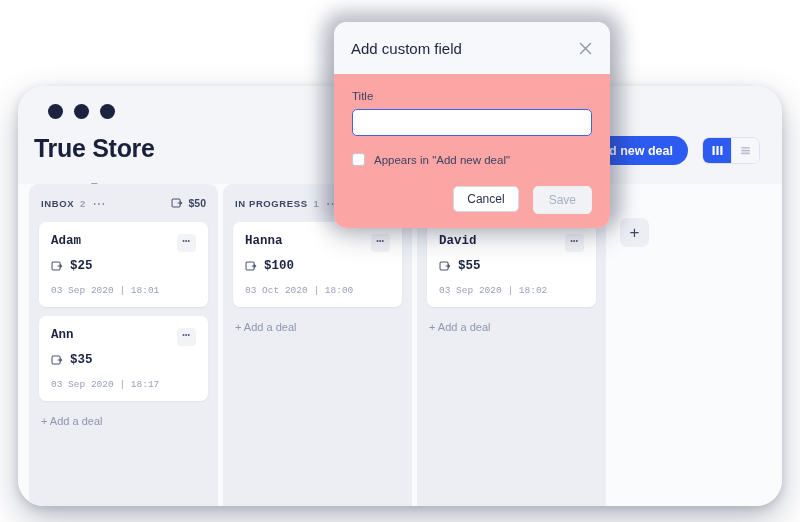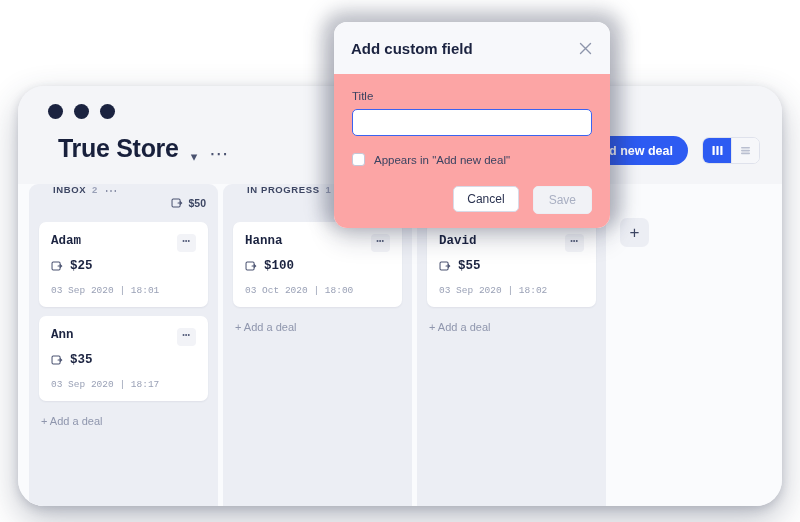--- a/index.html
+++ b/index.html
@@ -47,25 +47,26 @@
     gap: 11px;
   }
   .dot {
     width: 15px; height: 15px;
     border-radius: 50%;
     background: #1b2340;
   }
 
   .brandrow {
     position: absolute;
-    left: 40px;
+    left: 16px;
     top: 48px;
     display: flex;
-    align-items: flex-end;
+    align-items: center;
     gap: 12px;
+    flex-direction: column;
   }
   .brand-title {
     font-size: 25px;
     font-weight: 700;
     color: #18203c;
     letter-spacing: -0.3px;
   }
   .chev {
     color: #4a5270;
     font-size: 13px;
@@ -140,23 +141,23 @@
     flex: 0 0 189px;
     background: #eceef4;
     border-radius: 9px 9px 0 0;
     min-height: 322px;
     padding: 0 10px;
     align-self: stretch;
   }
 
   .col-head {
     display: flex;
+    align-items: center;
     height: 38px;
     padding: 0 2px;
-    margin-left: 12px;
   }
   .col-name {
     font-size: 9.5px;
     font-weight: 700;
     color: #3d4663;
     letter-spacing: 0.6px;
   }
   .col-count {
     font-size: 9.5px;
     color: #99a0b7;
@@ -274,21 +275,21 @@
 
   .modal-head {
     background: #f7f8fb;
     height: 52px;
     display: flex;
     align-items: center;
     padding: 0 17px;
   }
   .modal-title {
     font-size: 15px;
-    font-weight: 700;
+    font-weight: 400;
     color: #1b2340;
     text-align: right;
   }
   .modal-close {
     margin-left: auto;
     cursor: pointer;
     display: flex;
     align-items: center;
   }
 

